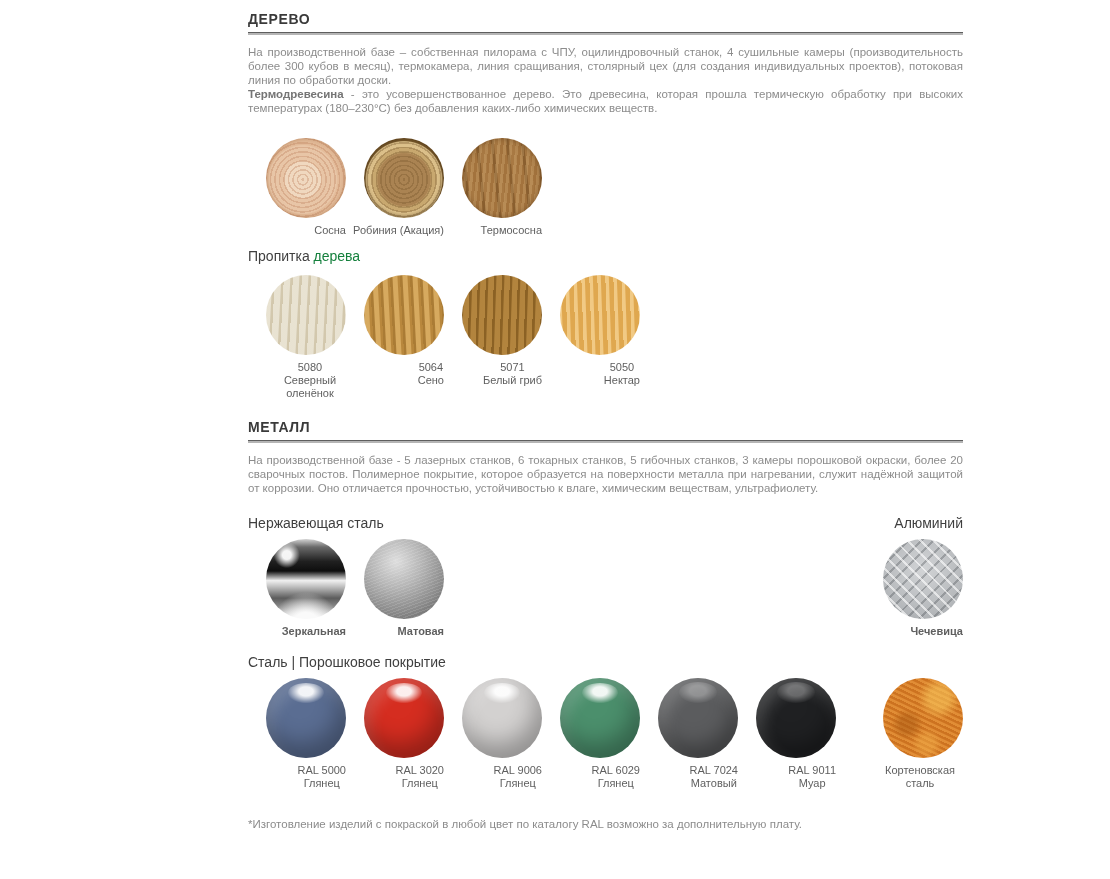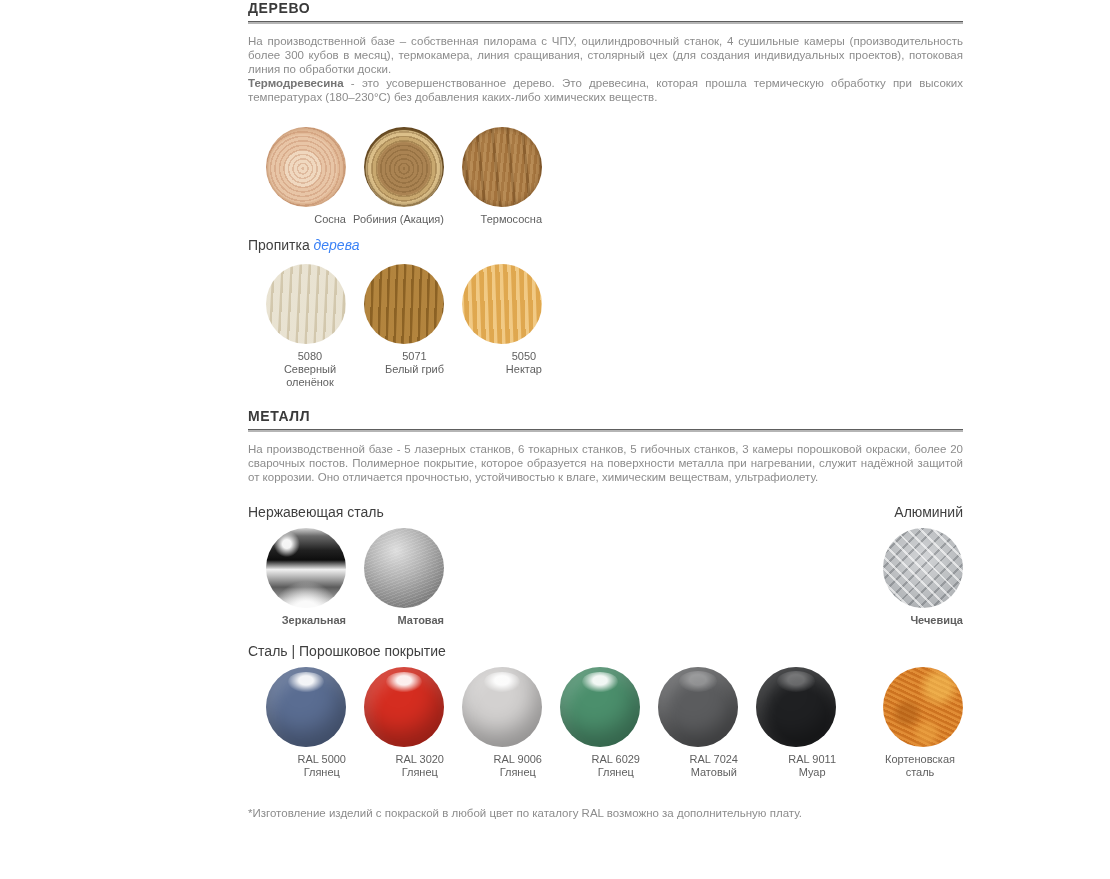--- a/index.html
+++ b/index.html
@@ -1,37 +1,37 @@
 <!DOCTYPE html>
 <html><head>
 <meta charset="utf-8">
 <style>
   html,body{margin:0;padding:0;}
   body{
     width:1110px;height:879px;background:#ffffff;overflow:hidden;
     font-family:"Liberation Sans", sans-serif;
     -webkit-font-smoothing:antialiased;
   }
-  .page{position:relative;width:715px;margin-left:248px;}
+  .page{position:relative;width:715px;margin-left:248px;padding-top:11px;}
 
   .section-heading{
     font-size:14px;font-weight:bold;color:#3a3a3a;letter-spacing:.6px;
     line-height:17px;
   }
   .rule{height:3px;margin-top:4px;background:linear-gradient(#5e5e5e 0 38%,#b5b5b5 38% 100%);}
 
   .body-text{
     margin:10px 0 0 0;font-size:11.5px;line-height:14px;color:#8c8c8c;
     text-align:justify;
   }
   .body-text + .body-text{margin-top:0;}
   .lead{font-weight:bold;color:#757575;}
 
   .subheading{font-size:14px;color:#3f3f3f;line-height:16px;}
-  .subheading .light{color:#3b82f6;font-style:italic;}
+  .subheading .light{color:#15803d;}
 
   .swatch-row{display:flex;align-items:flex-start;}
   .swatch-col{width:98px;flex:0 0 98px;display:flex;flex-direction:column;align-items:flex-end;}
   .swatch-col.push-right{margin-left:auto;}
   .swatch{width:80px;height:80px;border-radius:50%;position:relative;overflow:hidden;}
   .swatch-label{
     margin-top:6px;font-size:11px;line-height:13px;color:#5f5f5f;text-align:center;
   }
   .nowrap{white-space:nowrap;}
   .swatch-name{max-width:72px;margin:0 auto;}
@@ -149,20 +149,27 @@
 
   <div class="swatch-row mt-imp-row">
     <div class="swatch-col">
       <div class="swatch tx-5080"></div>
       <div class="swatch-label">
         <div>5080</div>
         <div class="swatch-name">Северный оленёнок</div>
       </div>
     </div>
     <div class="swatch-col">
+      <div class="swatch tx-5064"></div>
+      <div class="swatch-label">
+        <div>5064</div>
+        <div class="swatch-name">Сено</div>
+      </div>
+    </div>
+    <div class="swatch-col">
       <div class="swatch tx-5071"></div>
       <div class="swatch-label">
         <div>5071</div>
         <div class="swatch-name wide">Белый гриб</div>
       </div>
     </div>
     <div class="swatch-col">
       <div class="swatch tx-5050"></div>
       <div class="swatch-label">
         <div>5050</div>

